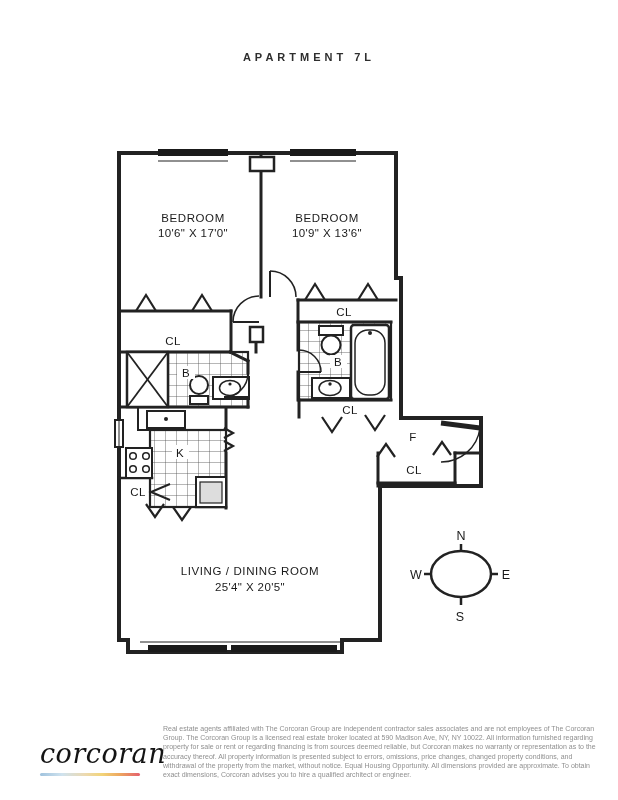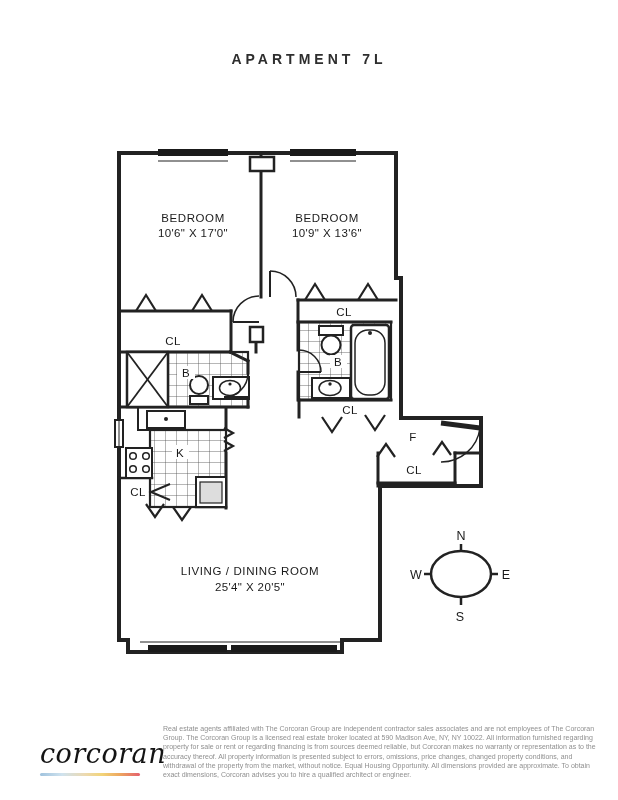--- a/index.html
+++ b/index.html
@@ -6,21 +6,21 @@
   body{
     width:618px;height:800px;position:relative;background:#ffffff;
     font-family:"Liberation Sans", sans-serif;overflow:hidden;
   }
   .header{position:absolute;top:44px;left:0;width:618px;text-align:center;}
   .header h1{
     margin:0;font-family:"Liberation Serif", serif;font-weight:400;
     font-size:31px;color:#222;letter-spacing:0.5px;line-height:1.1;
   }
   .header .subtitle{
-    margin-top:7px;font-size:14px;font-weight:700;color:#2e2e2e;
+    margin-top:7px;font-size:11px;font-weight:700;color:#2e2e2e;
     letter-spacing:4px;
   }
   svg.plan{position:absolute;top:0;left:0;width:618px;height:800px;}
   svg.plan text{
     font-family:"Liberation Sans", sans-serif;fill:#1a1a1a;
   }
   .room-name{font-size:11.5px;letter-spacing:0.6px;}
   .room-dims{font-size:11.5px;letter-spacing:0.4px;}
   .tag{font-size:11.5px;letter-spacing:0.5px;}
   .compass-label{font-size:12.5px;}

